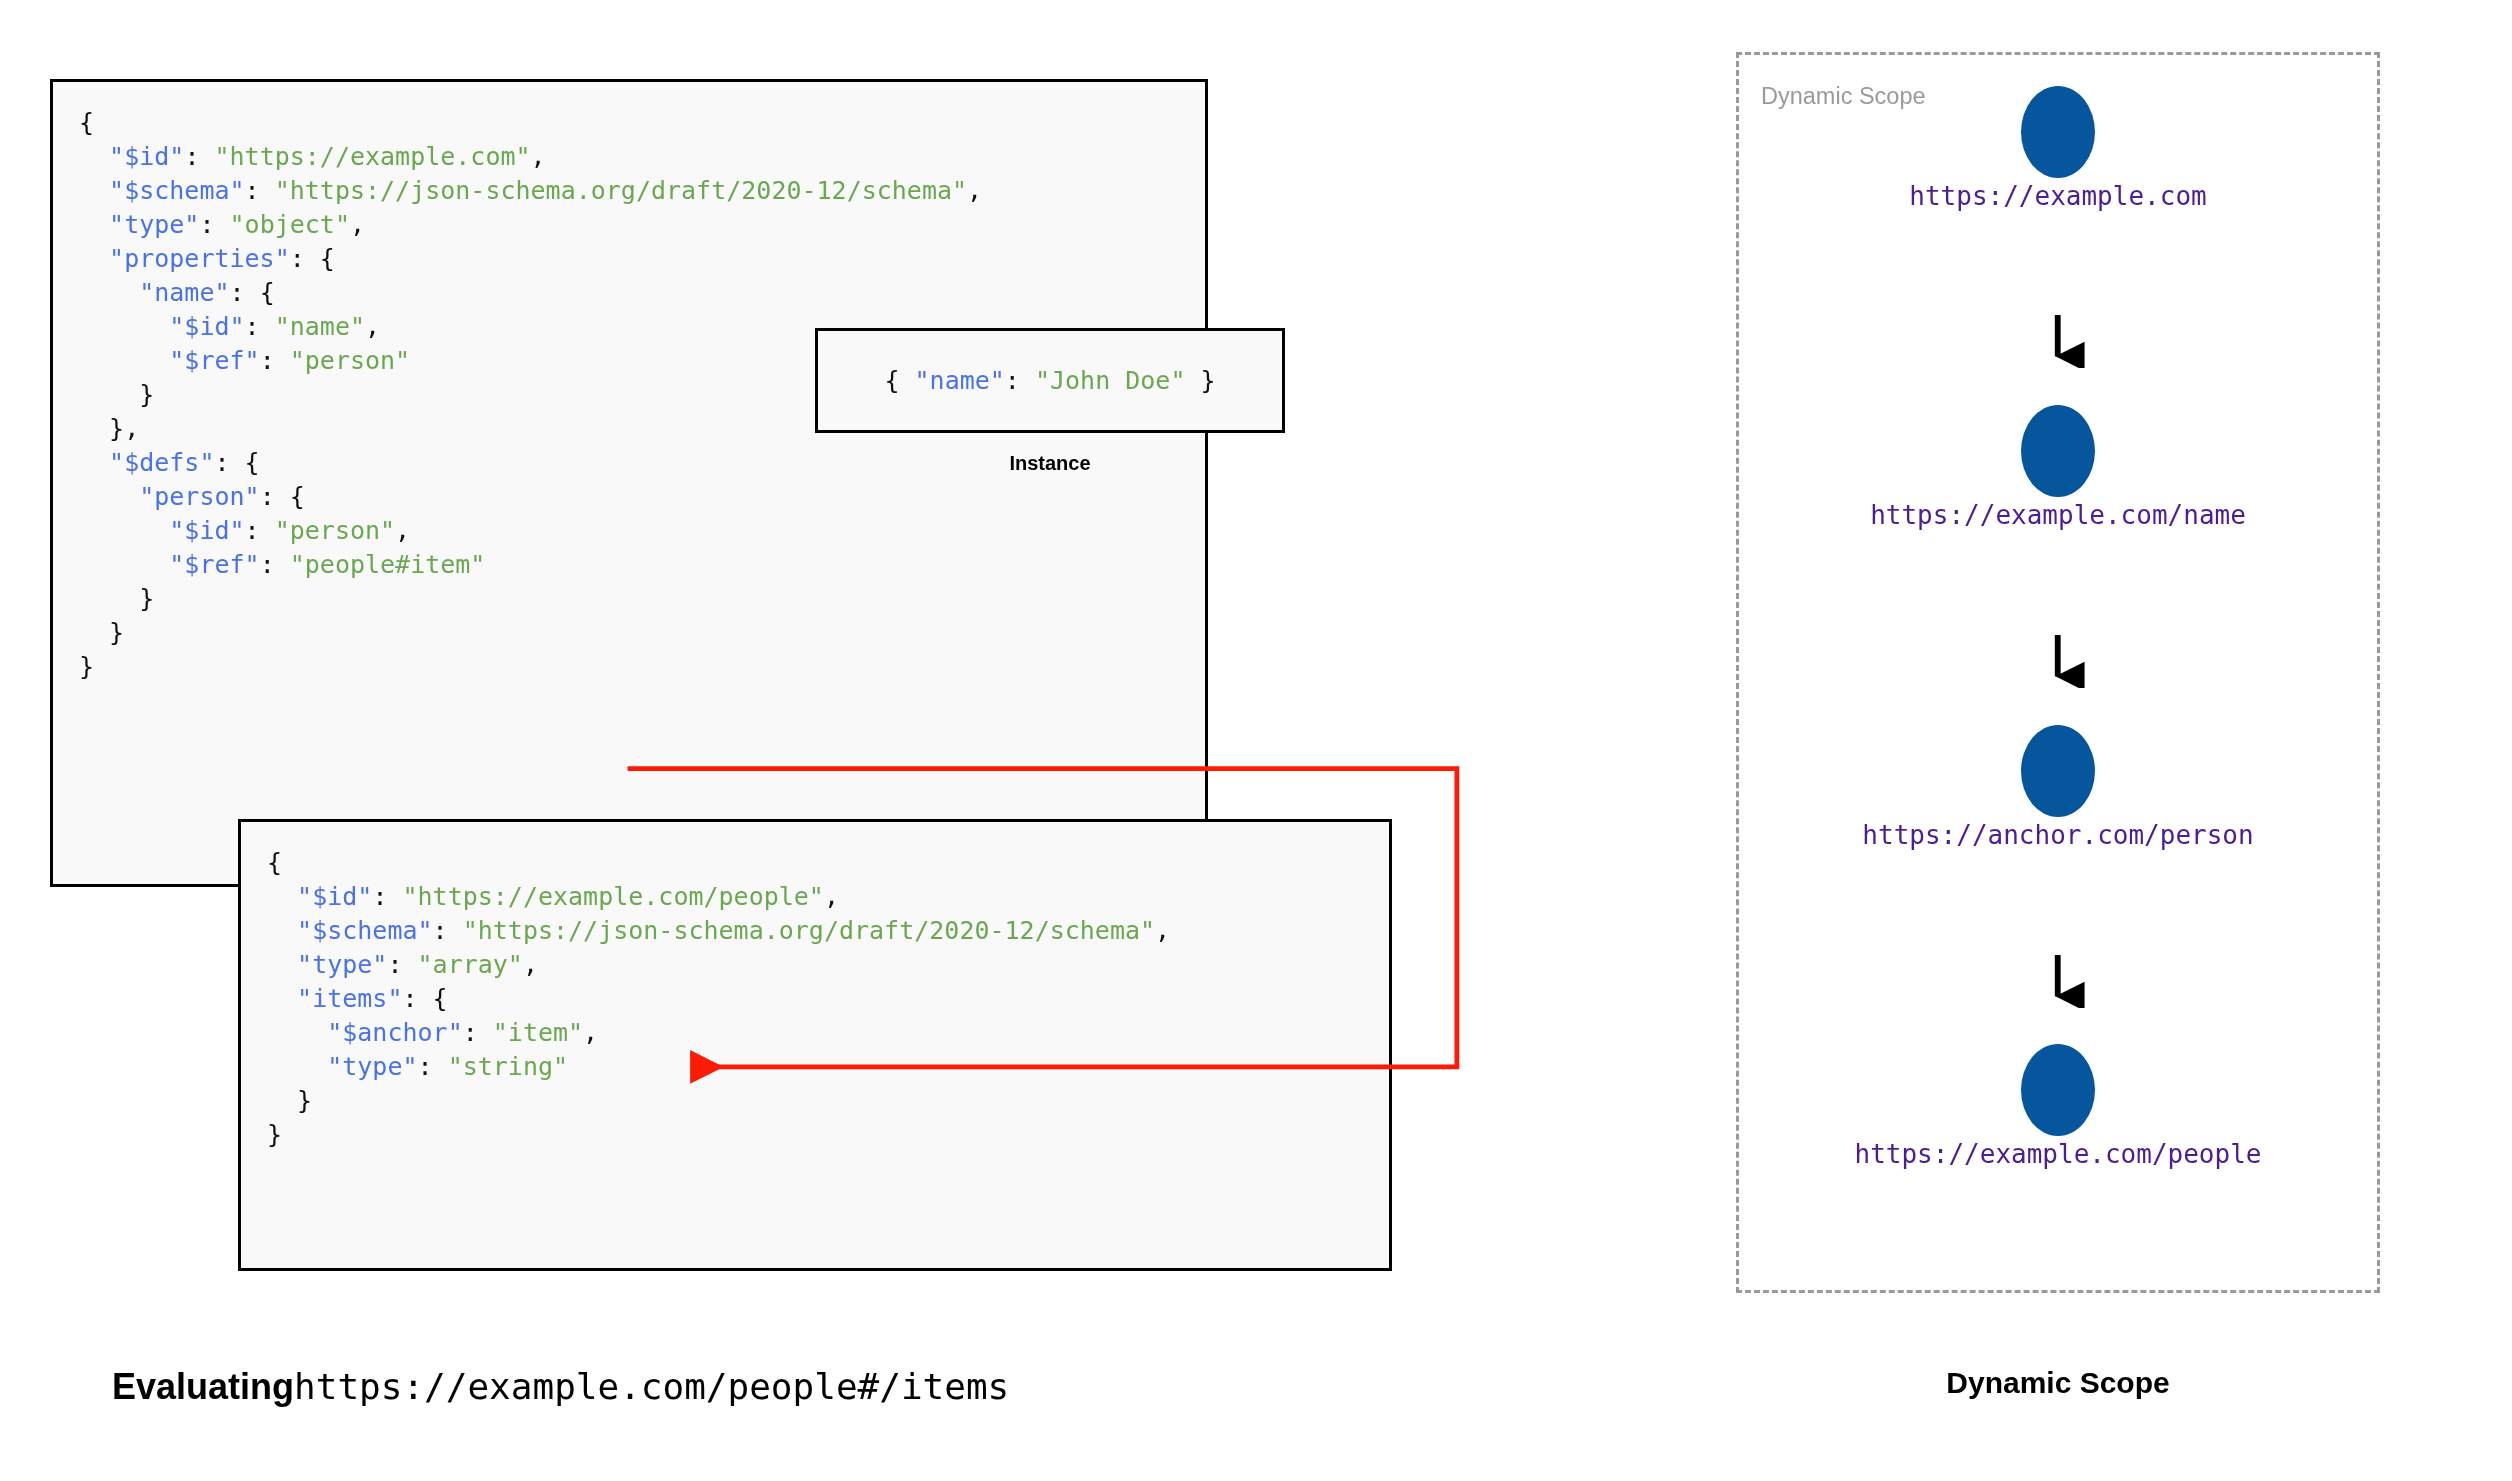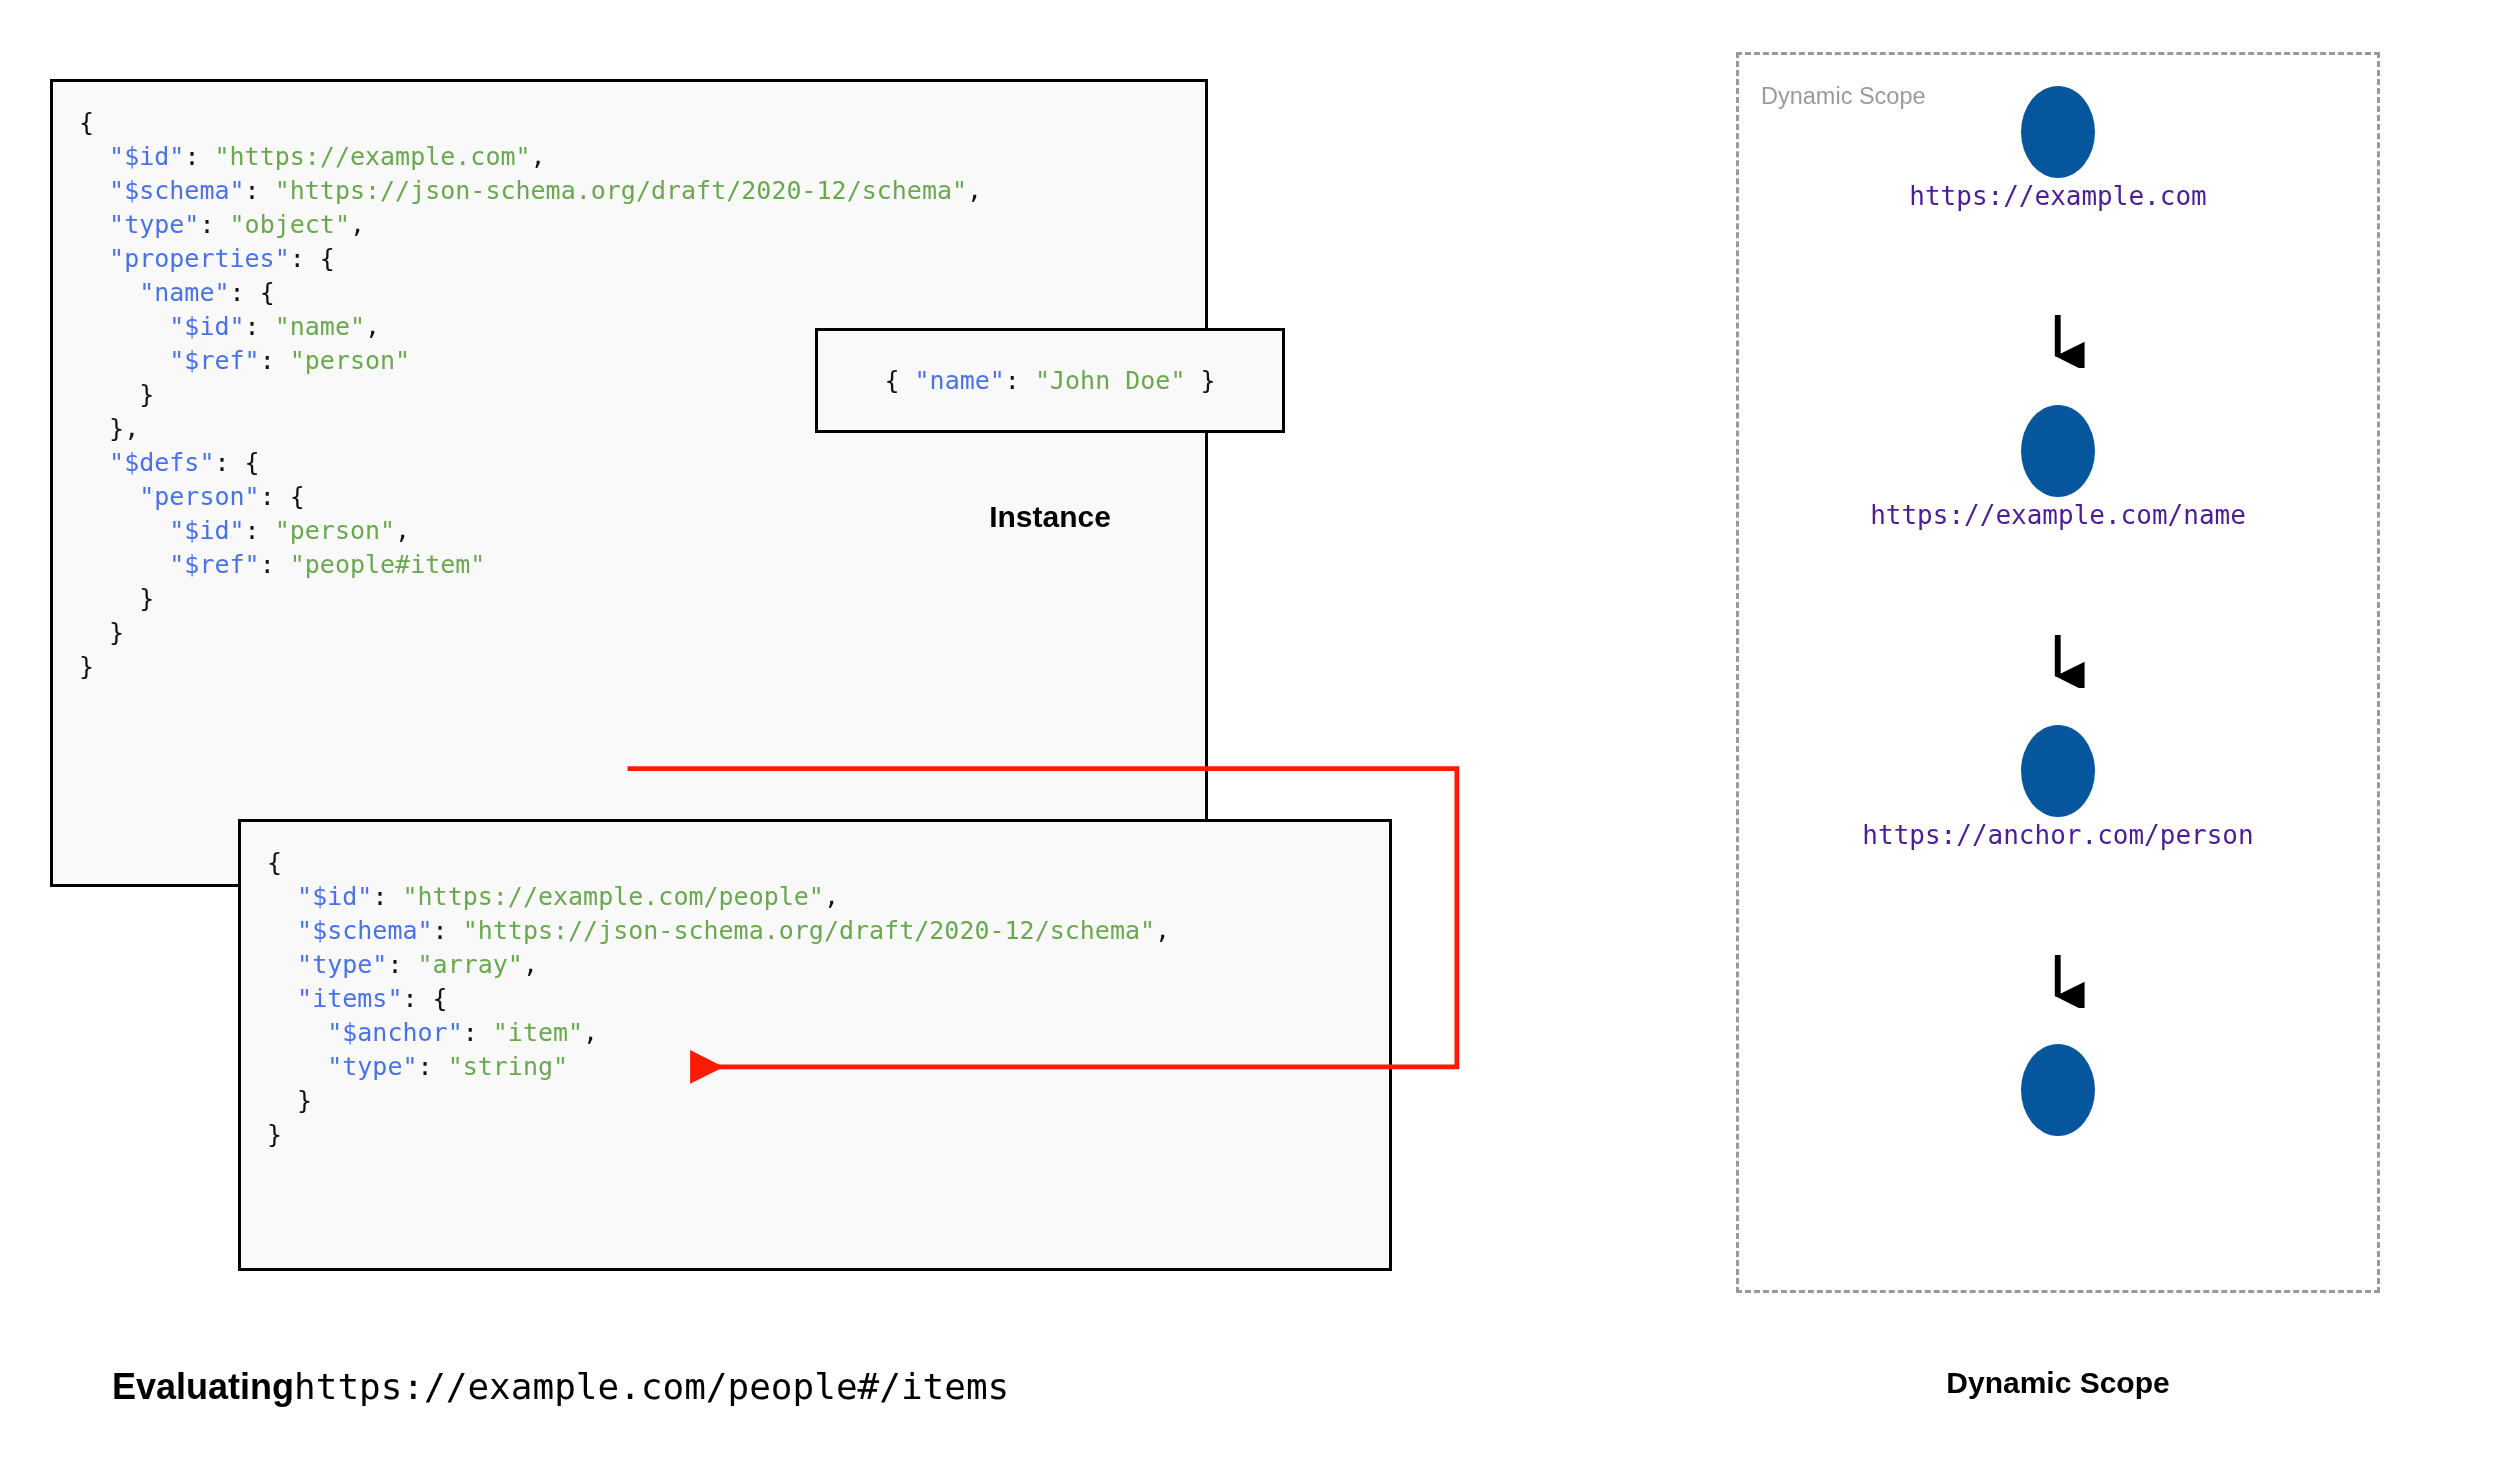--- a/index.html
+++ b/index.html
@@ -34,23 +34,22 @@
   }
 
   
   #instance-box{
     left:815px; top:328px; width:470px; height:105px;
     display:flex; align-items:center; justify-content:center;
   }
   #instance-box .code{font-size:25px; line-height:34px;}
   #instance-caption{
     position:absolute; left:815px; top:452px; width:470px;
-    text-align:center; font-size:30px; font-weight:bold; color:#000;
+    text-align:center; font-size:20px; font-weight:bold; color:#000;
     font-family:"Liberation Sans",sans-serif;
-    margin-top:48px;
   }
 
   
   #people-box{
     left:238px; top:819px; width:1154px; height:452px;
   }
   #people-box .code{
     position:absolute; left:26px; top:23.5px;
     font-size:25px; line-height:34px;
   }
@@ -179,16 +178,17 @@
 <div class="scope-node" style="top:725px;">
   <div class="node-ellipse"></div>
   <div class="node-label">https://anchor.com/person</div>
 </div>
 <svg class="scope-arrow" style="top:955px;height:53px;" width="644" height="53" viewBox="0 0 1205 100">
   <line x1="602" y1="0" x2="602" y2="78" stroke="#000" stroke-width="11" marker-end="url(#blkhead)"></line>
 </svg>
 
 <div class="scope-node" style="top:1044px;">
   <div class="node-ellipse"></div>
+  <div class="node-label">https://example.com/people</div>
 </div>
 
 <div id="right-caption">Dynamic Scope</div>
 
 
 </body></html>

